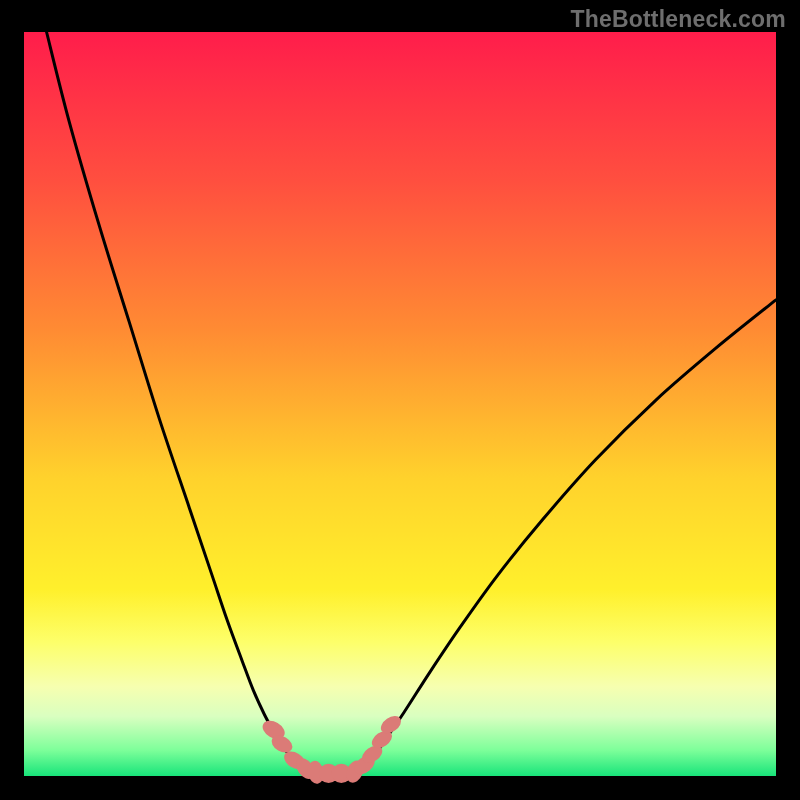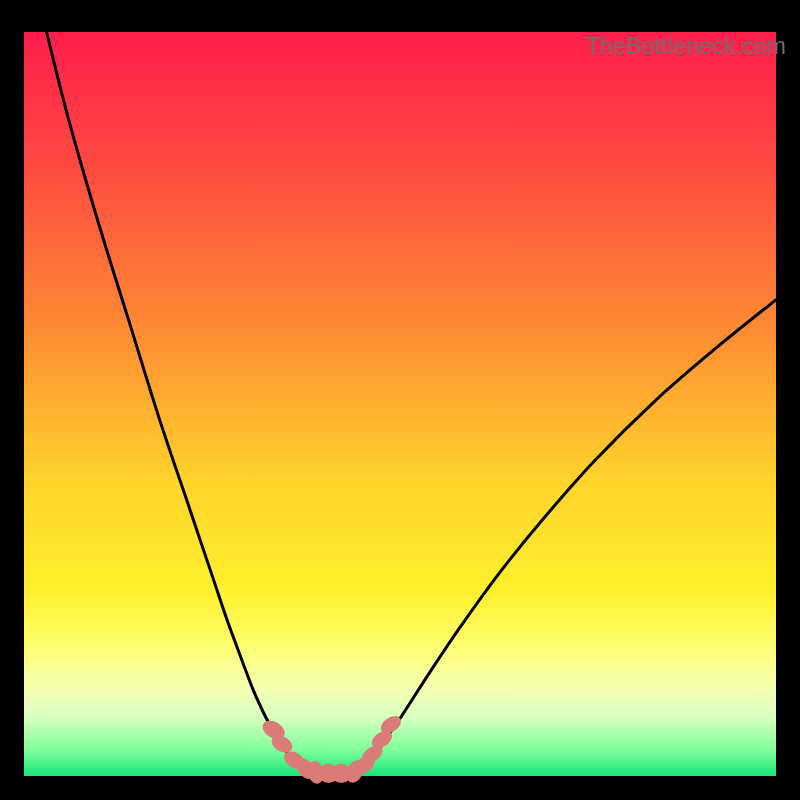--- a/index.html
+++ b/index.html
@@ -16,25 +16,24 @@
     width: 800px;
     height: 800px;
     background: #000;
   }
   .watermark {
     position: absolute;
     top: 6px;
     right: 14px;
     color: #6e6e6e;
     font-size: 23px;
-    font-weight: 400;
+    font-weight: 700;
     letter-spacing: 0.2px;
     z-index: 10;
     user-select: none;
-    margin-top: 27px;
   }
   svg.chart {
     position: absolute;
     left: 0;
     top: 0;
     width: 800px;
     height: 800px;
     display: block;
   }
   .curve {

